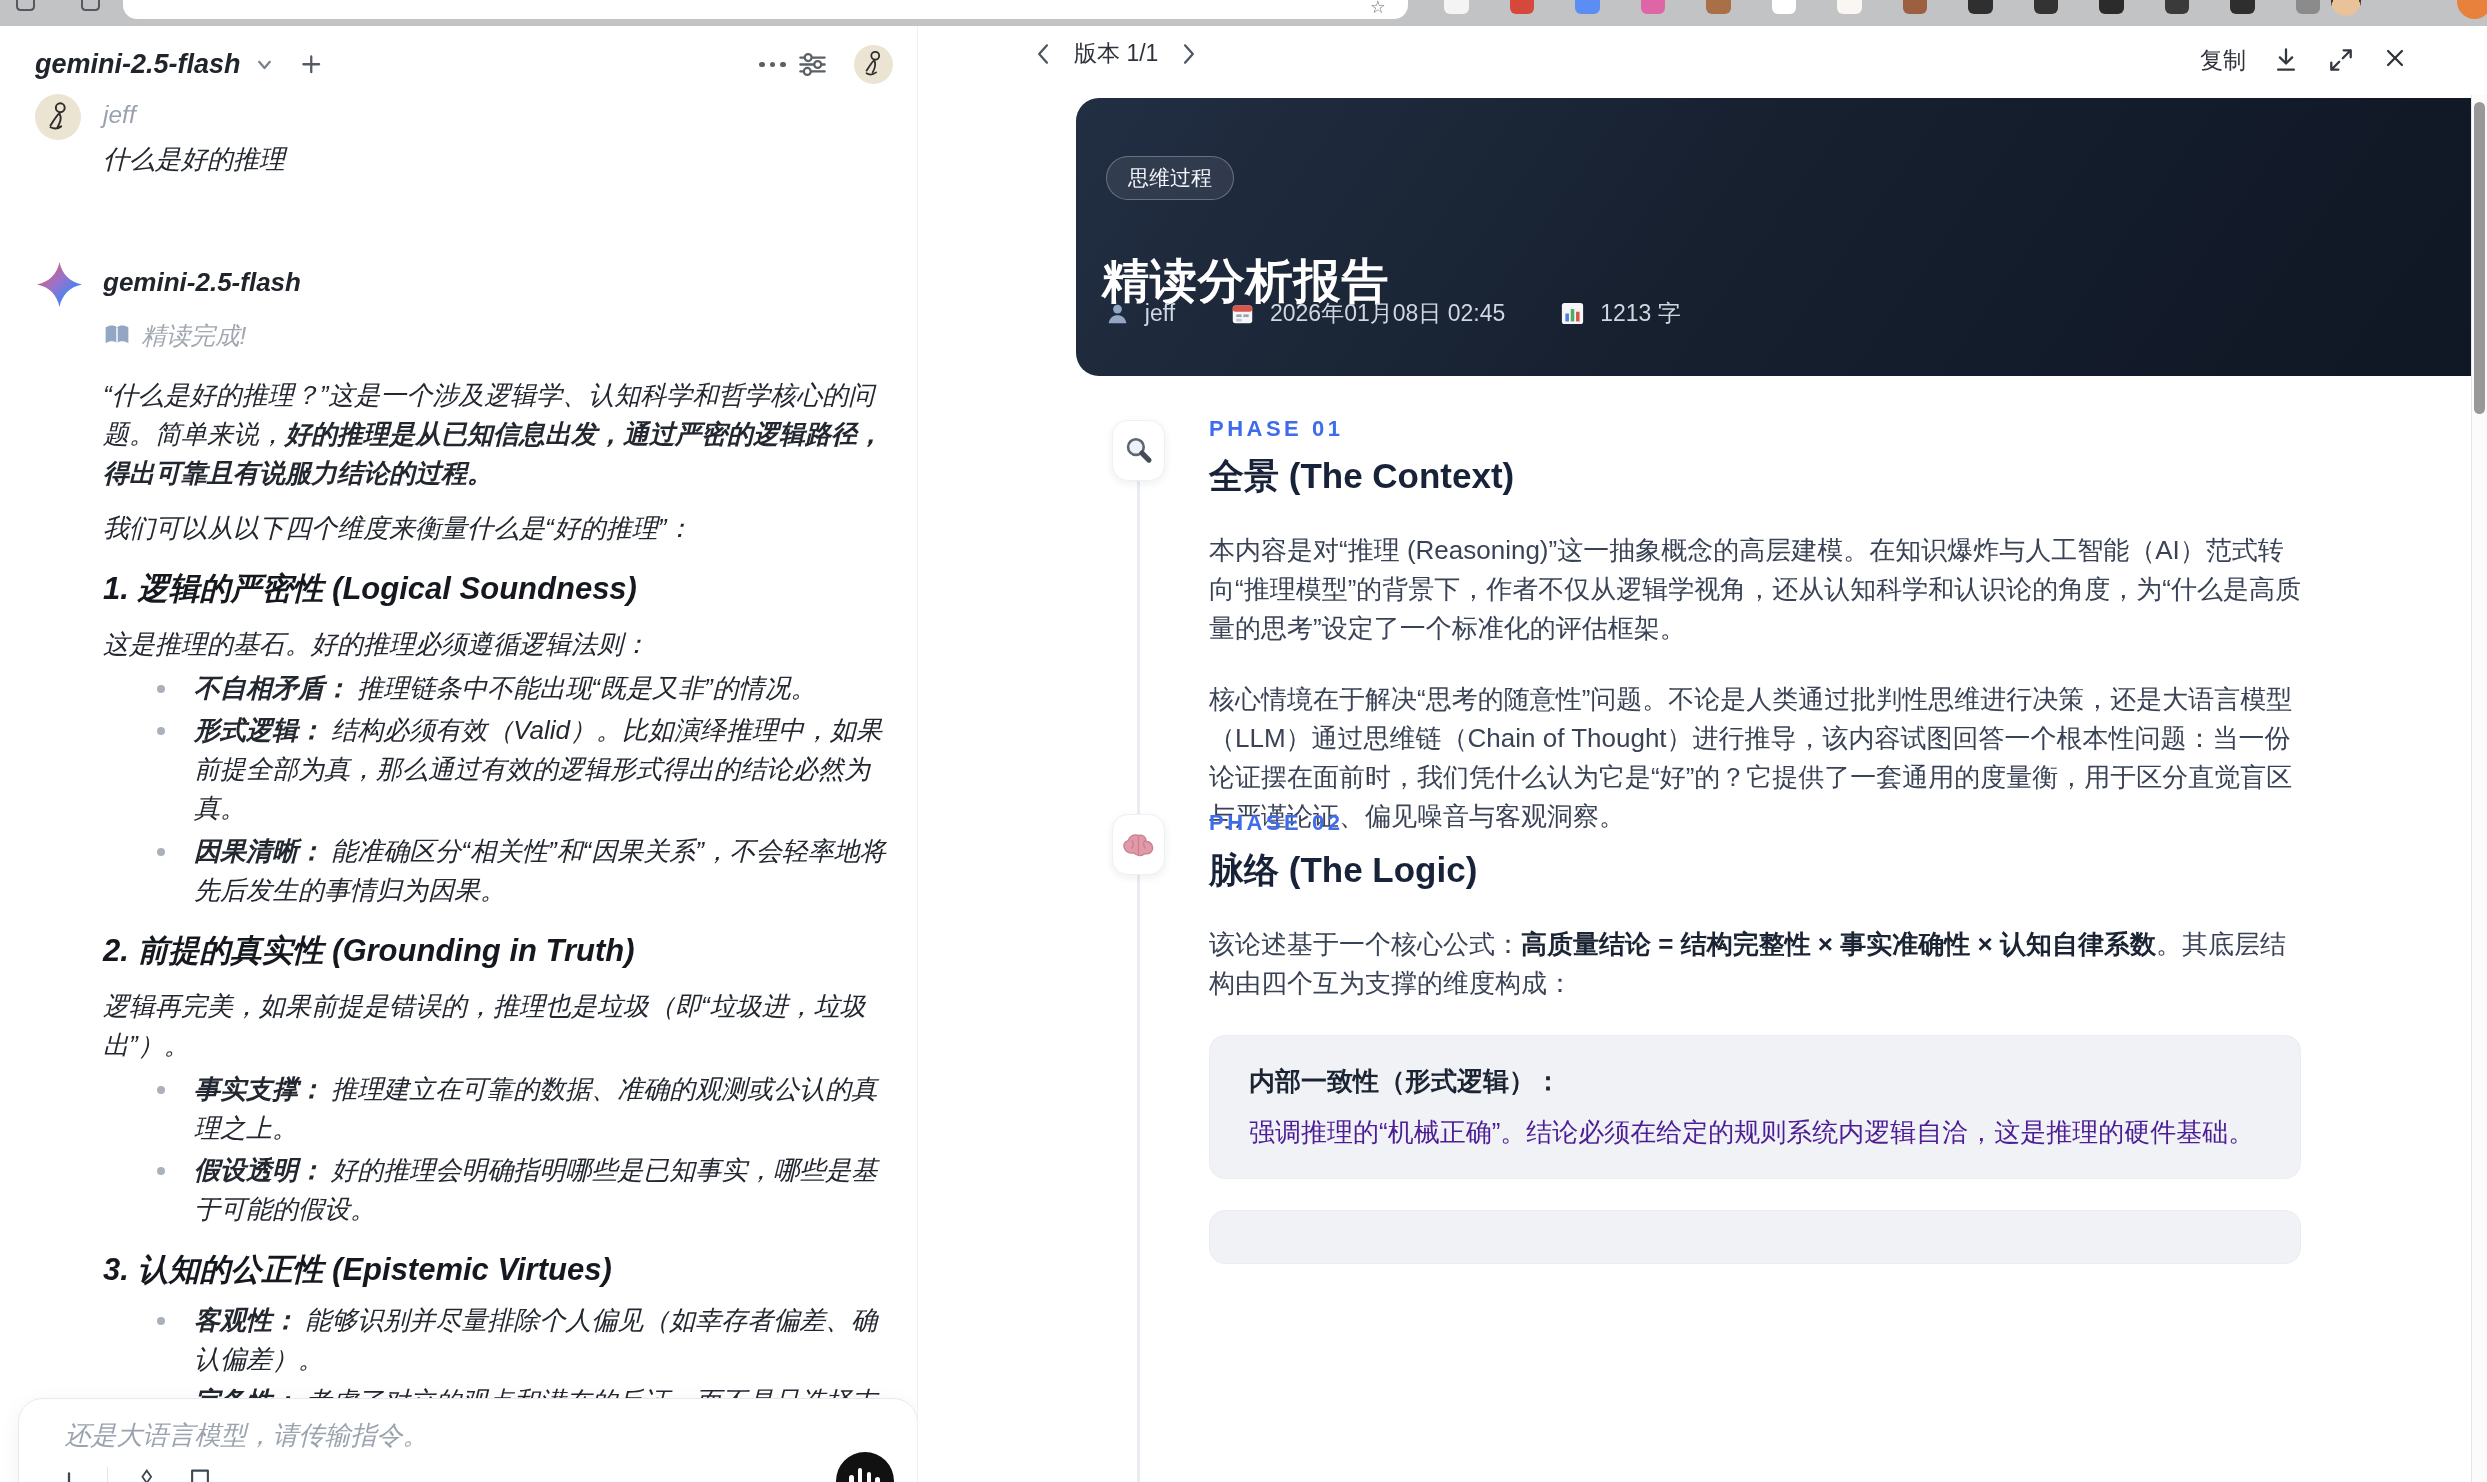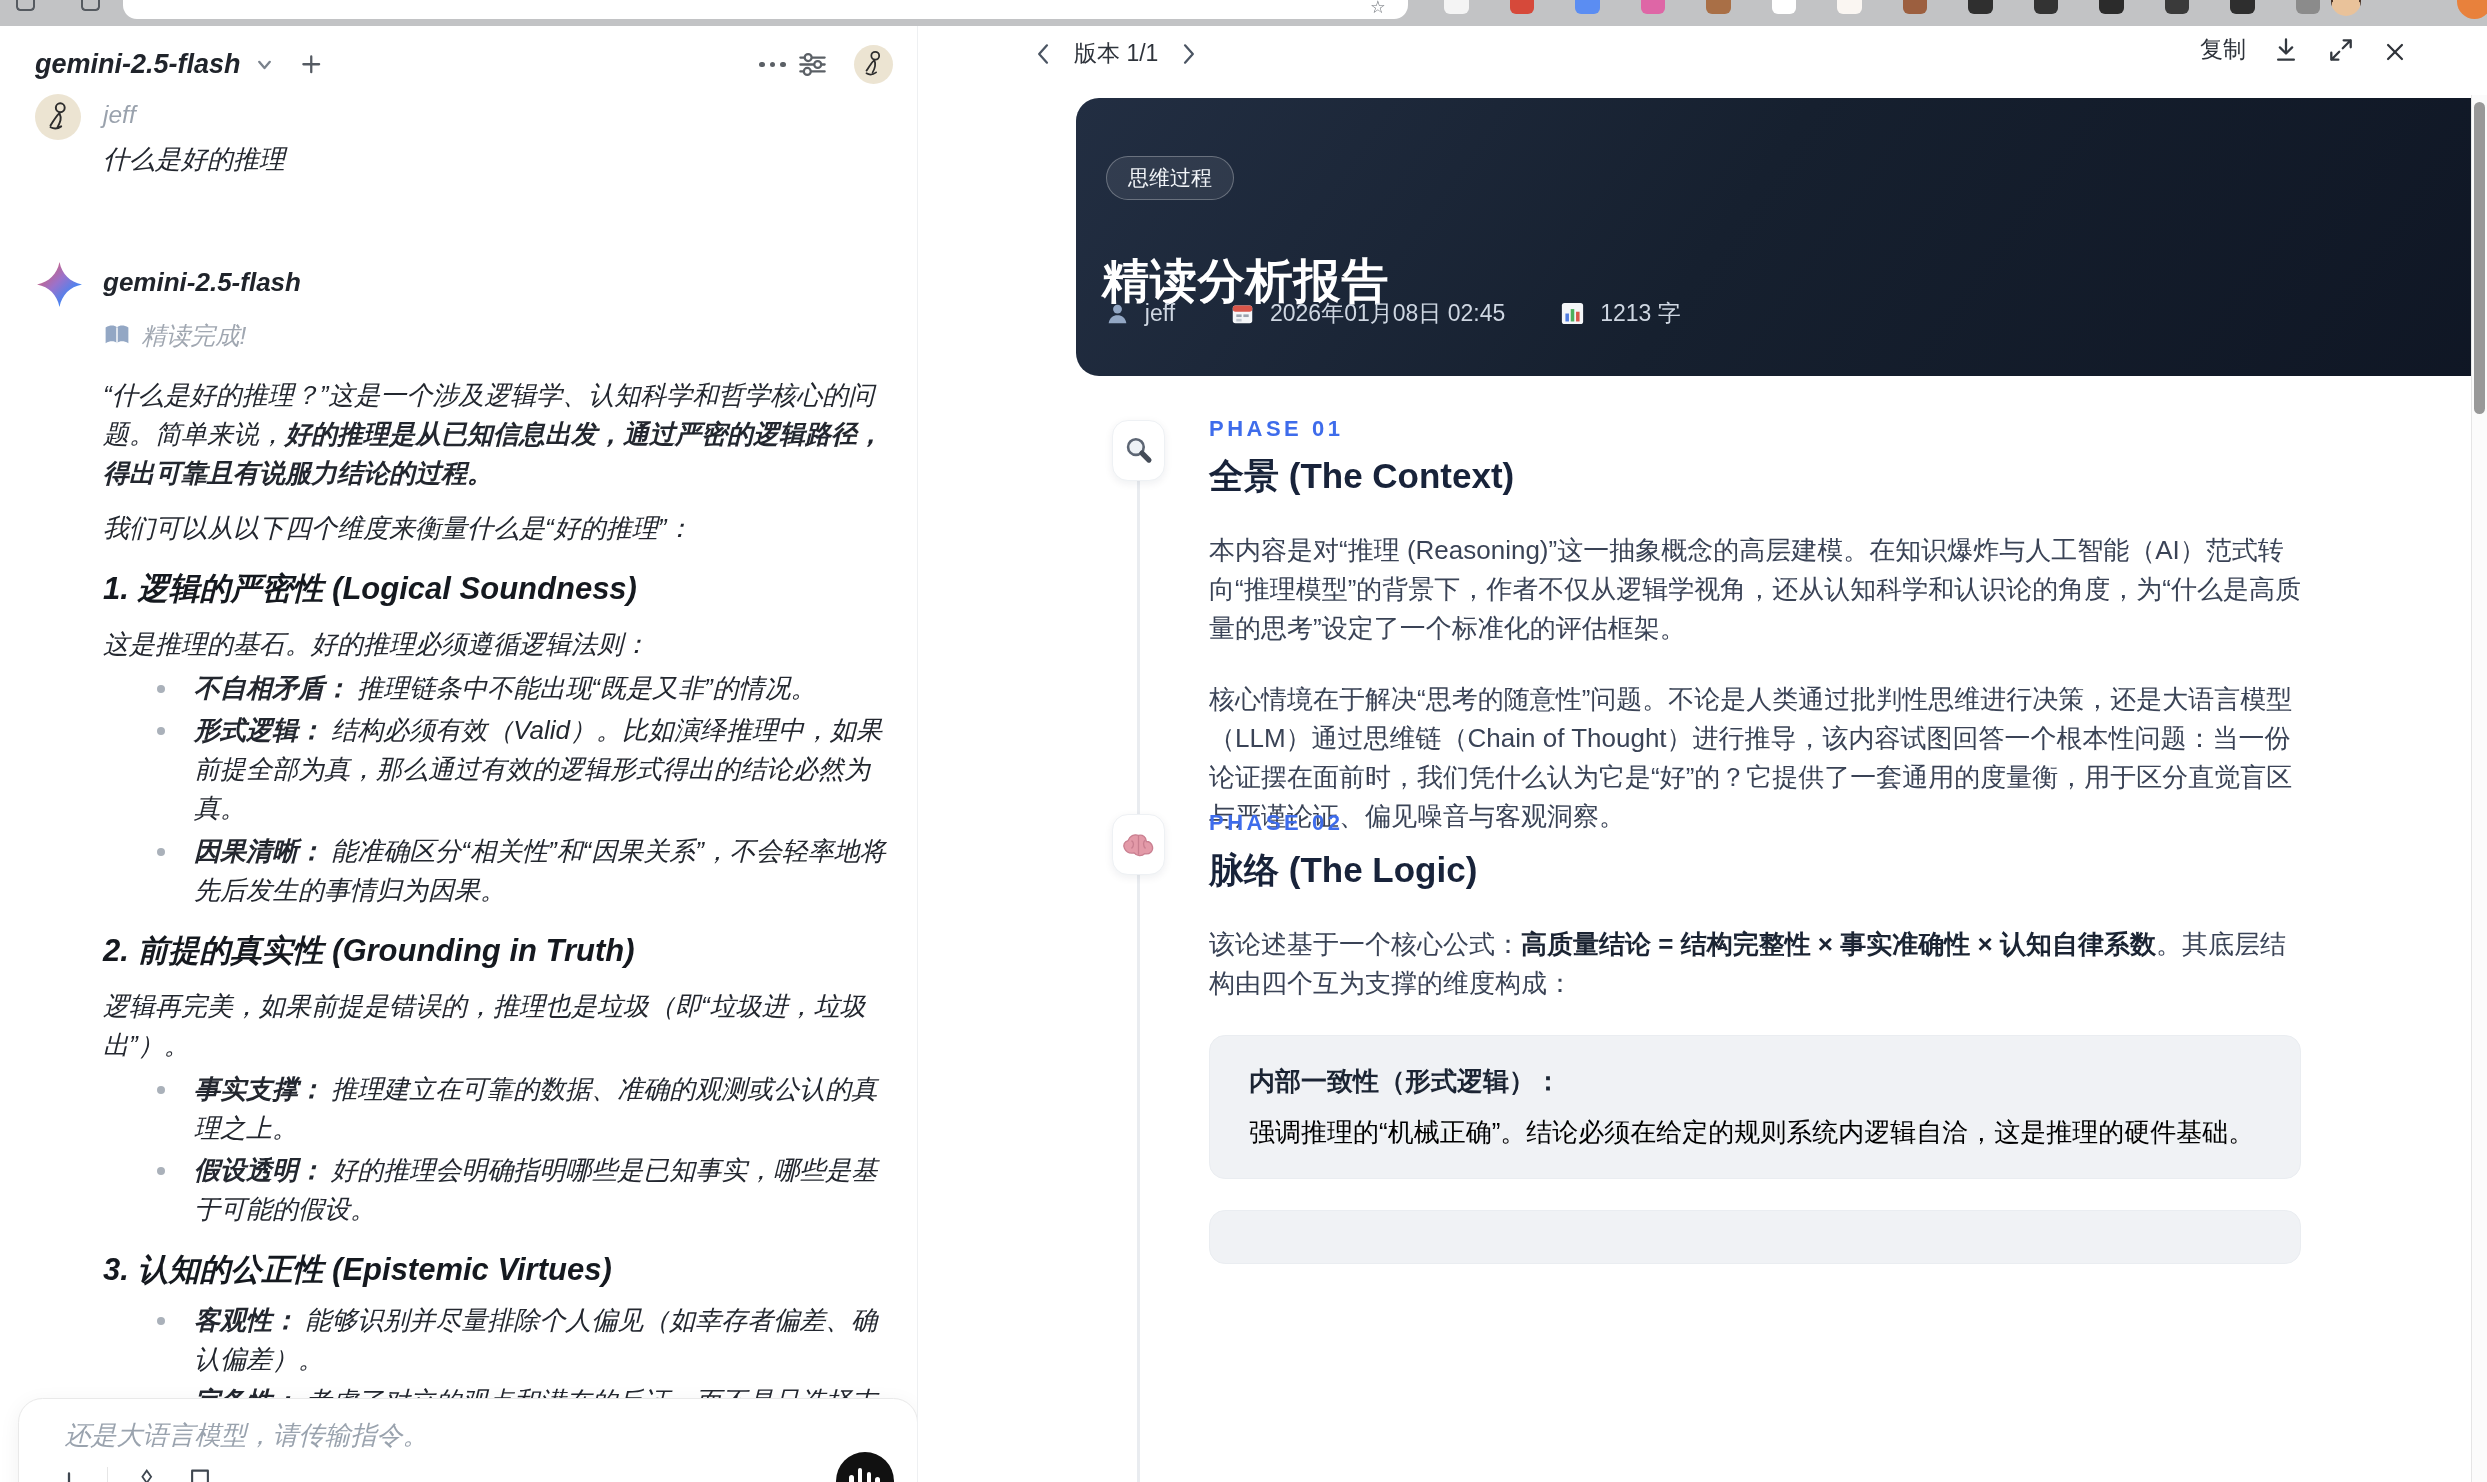--- a/index.html
+++ b/index.html
@@ -62,21 +62,21 @@
   .composer-icons { position:absolute; left:35px; top:68px; display:flex; align-items:center; gap:23px; }
   .comp-divider { width:1.8px; height:33px; background:#e6e6e6; }
   .voice-btn { position:absolute; left:817px; top:53px; width:58px; height:58px; border-radius:50%; background:#111;
     display:flex; align-items:center; justify-content:center; gap:4.4px; cursor:pointer; }
   .voice-btn i { width:4.4px; background:#fff; border-radius:2.6px; }
 
   
   .rp-toolbar { position:absolute; left:0; top:0; width:100%; height:56px; }
   .ver-nav { position:absolute; left:114px; top:12.3px; display:flex; align-items:center; gap:19px; }
   .ver-label { font-size:23px; color:#2e333b; }
-  .rp-actions { position:absolute; right:63px; top:8px; display:flex; align-items:flex-end; gap:26px; }
+  .rp-actions { position:absolute; right:63px; top:19px; display:flex; align-items:flex-start; gap:26px; }
   .copy-label { font-size:23px; color:#2e333b; cursor:pointer; }
 
   
   .hero { position:absolute; left:158px; top:72px; width:1453px; height:278px; border-radius:23px;
     background:linear-gradient(125deg,#222e42 0%,#16202f 45%,#0f1624 100%); overflow:hidden; }
   .hero-badge { position:absolute; left:30px; top:58px; padding:7px 21px; border-radius:874px;
     border:1.8px solid rgba(255,255,255,.28); background:rgba(255,255,255,.08); color:#f2f5f9; font-size:21px; }
   .hero-title { position:absolute; left:26px; top:112px; font-size:47px; font-weight:700; color:#fff; letter-spacing:0.9px;margin-top:40px; }
   .hero-meta { position:absolute; left:30px; top:200px; display:flex; align-items:center; gap:15.8px;
     color:#cfd7e2; font-size:23px; }
@@ -85,21 +85,21 @@
   
   .timeline { position:absolute; left:219px; top:455px; width:2.6px; bottom:0; background:#e9ecf0; }
   .phase-icon-card { position:absolute; left:194px; width:53px; height:61px; border-radius:15.8px; background:#fff;
     border:1.8px solid #eef1f4; box-shadow:0 2.6px 8.8px rgba(20,30,50,.07); display:flex; align-items:center; justify-content:center; }
   .phase-block { position:absolute; left:291px; width:1092px; }
   .phase-label { font-size:22px; font-weight:700; letter-spacing:3.5px; color:#3e6ceb; }
   .phase-title { font-size:35px; font-weight:700; color:#18233a; margin-top:10.5px; }
   .phase-block p { font-size:26px; color:#3a4356; line-height:39px; margin-top:31.5px; }
   .rp-card { margin-top:31.5px; background:#f0f2f5; border:0.9px solid #eaedf1; border-radius:15.8px; padding:26px 39px; }
   .rp-card .card-title { font-size:26px; font-weight:700; color:#1b2433; line-height:39px; }
-  .rp-card .card-text { font-size:26px; color:#000000; line-height:39px; margin-top:12.3px; }
+  .rp-card .card-text { font-size:26px; color:#4c1d95; line-height:39px; margin-top:12.3px; }
 
   
   .scrollbar-track { position:absolute; right:0; top:95px; width:15.8px; height:1388px; background:#fbfbfb; border-left:1.8px solid #e5e5e5; }
   .scrollbar-thumb { position:absolute; right:1.8px; top:102px; width:11.4px; height:312px; border-radius:6.1px; background:#989898; cursor:grab; }
 
   svg { display:block; }
 </style>
 </head>
 <body>
 

